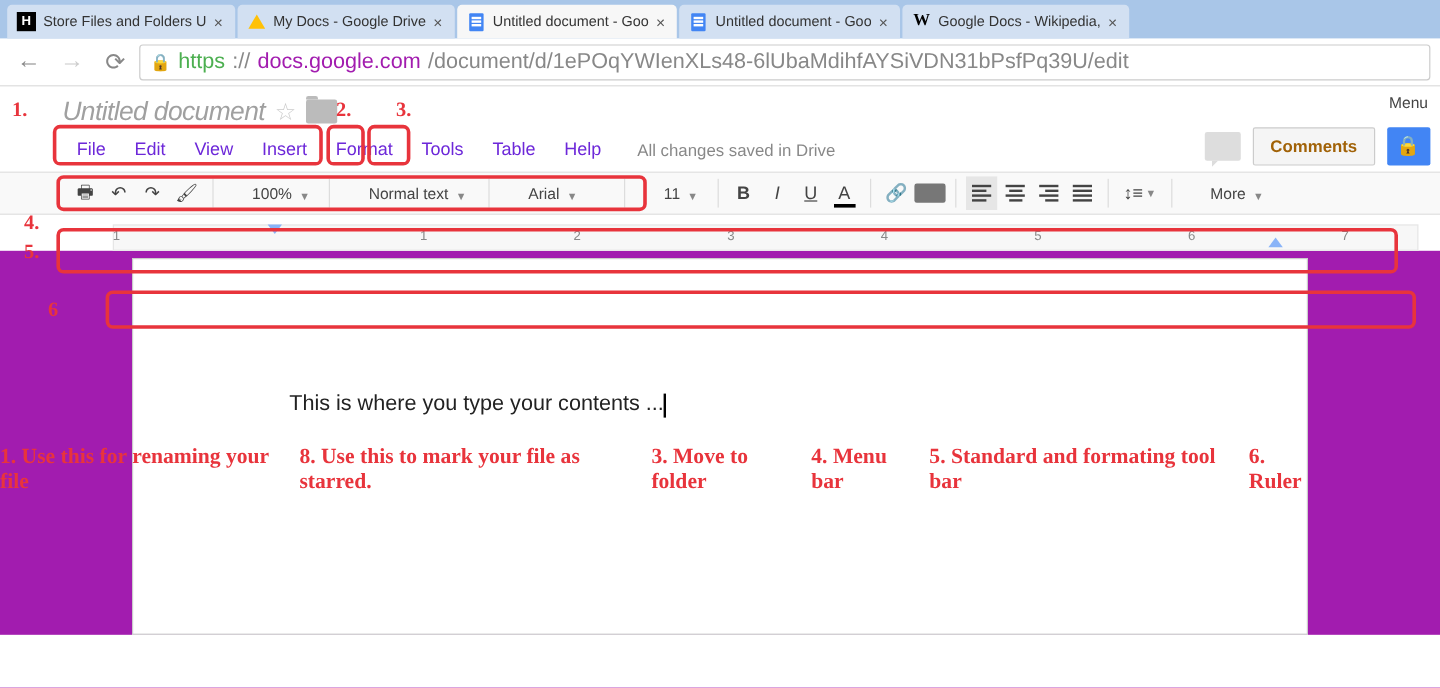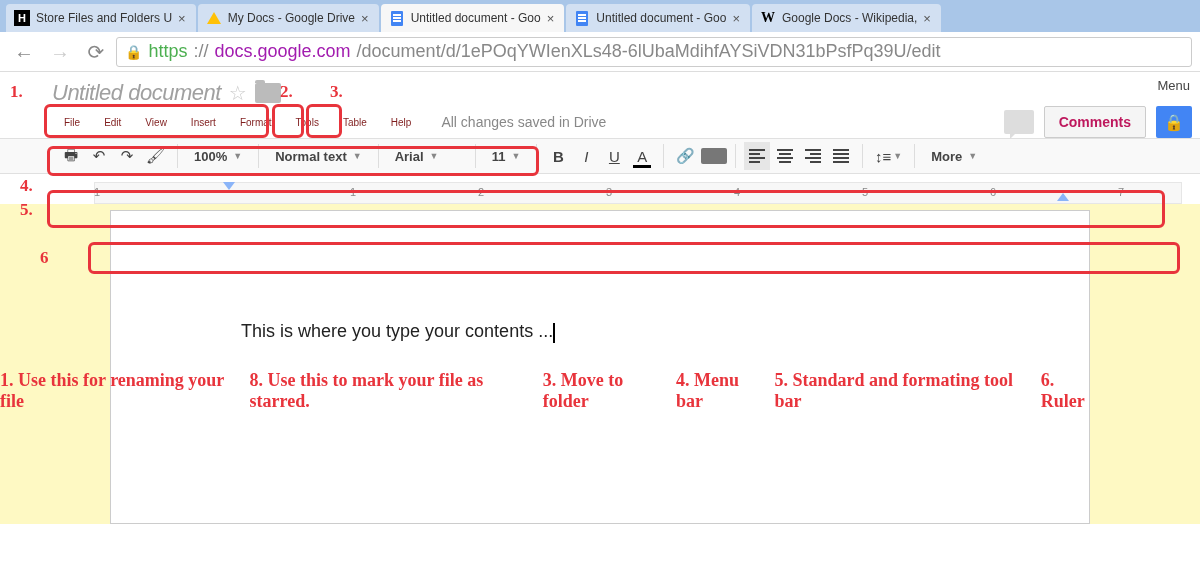--- a/index.html
+++ b/index.html
@@ -31,50 +31,50 @@
 .docs-area { position: relative; }
 .user-label { position: absolute; right: 10px; top: 6px; font-size: 13px; color: #444; }
 .title-row { display: flex; align-items: center; padding: 8px 0 4px 52px; gap: 6px; position: relative; }
 .doc-title { font-size: 22px; color: #a0a0a0; font-style: italic; letter-spacing: -0.5px; }
 .star-icon { width: 22px; height: 22px; color: #ccc; font-size: 20px; display: flex; align-items: center; justify-content: center; cursor: pointer; }
 .folder-icon { width: 26px; height: 20px; background: #bbb; border-radius: 2px; position: relative; cursor: pointer; }
 .folder-icon::before { content: ''; position: absolute; top: -3px; left: 0; width: 10px; height: 3px; background: #bbb; border-radius: 2px 2px 0 0; }
 .right-buttons { position: absolute; right: 8px; top: 34px; display: flex; align-items: center; gap: 10px; }
 .chat-btn { width: 30px; height: 24px; background: #ddd; border-radius: 2px; position: relative; cursor: pointer; }
 .chat-btn::after { content: ''; position: absolute; bottom: -5px; left: 6px; border-top: 5px solid #ddd; border-right: 5px solid transparent; }
-.comments-btn { height: 32px; padding: 0 14px; background: #f5f5f5; border: 1px solid #ccc; border-radius: 2px; font-size: 14px; font-weight: bold; color: #be185d; cursor: pointer; display: flex; align-items: center; }
+.comments-btn { height: 32px; padding: 0 14px; background: #f5f5f5; border: 1px solid #ccc; border-radius: 2px; font-size: 14px; font-weight: bold; color: #a16207; cursor: pointer; display: flex; align-items: center; }
 .share-btn { width: 36px; height: 32px; background: #4285f4; border-radius: 2px; display: flex; align-items: center; justify-content: center; color: #fff; font-size: 16px; cursor: pointer; }
 
 
 .menu-row { display: flex; align-items: center; padding: 4px 0 8px 52px; gap: 0; }
-.menu-item { font-size: 10px; color: #7f1d1d; padding: 2px 12px; cursor: pointer; }
+.menu-item { font-size: 15px; color: #6d28d9; padding: 2px 12px; cursor: pointer; }
 .save-status { font-size: 14px; color: #888; margin-left: 18px; }
 
 
 .toolbar { height: 36px; border-top: 1px solid #e0e0e0; border-bottom: 1px solid #e0e0e0; display: flex; align-items: center; padding: 0 4px 0 58px; background: #f9f9f9; gap: 2px; }
 .tb-sep { width: 1px; height: 24px; background: #ddd; margin: 0 6px; }
 .tb-btn { min-width: 26px; height: 28px; display: flex; align-items: center; justify-content: center; color: #444; font-size: 15px; cursor: pointer; padding: 0 4px; }
-.tb-combo { display: flex; align-items: center; font-size: 13px; font-weight: bold; color: #444; padding: 0 8px; cursor: pointer; gap: 6px; }
+.tb-combo { display: flex; align-items: flex-end; font-size: 13px; font-weight: normal; color: #444; padding: 0 8px; cursor: pointer; gap: 6px; margin-left: 16px; }
 .caret { font-size: 9px; color: #888; }
 .text-color { position: relative; }
 .text-color::after { content: ''; position: absolute; bottom: 2px; left: 4px; right: 4px; height: 3px; background: #000; }
 .align-left, .align-center, .align-right, .align-justify { display: flex; flex-direction: column; gap: 2px; width: 16px; }
 .align-left span, .align-center span, .align-right span, .align-justify span { height: 2px; background: #444; }
 .align-left span:nth-child(2), .align-left span:nth-child(4) { width: 70%; }
 .align-center span:nth-child(2), .align-center span:nth-child(4) { width: 70%; align-self: center; }
 .align-right span:nth-child(2), .align-right span:nth-child(4) { width: 70%; align-self: flex-end; }
 
 
 .ruler { height: 22px; background: #f7f7f7; margin: 8px 18px 0 94px; border: 1px solid #e6e6e6; position: relative; font-size: 11px; color: #888; }
 .ruler-num { position: absolute; top: 3px; transform: translateX(-50%); }
 .ruler-tri-left { position: absolute; top: -1px; left: 128px; width: 0; height: 0; border-left: 6px solid transparent; border-right: 6px solid transparent; border-top: 8px solid #8ab4f8; }
 .ruler-tri-right { position: absolute; top: 10px; right: 112px; width: 0; height: 0; border-left: 6px solid transparent; border-right: 6px solid transparent; border-bottom: 8px solid #8ab4f8; }
 
 
-.page-container { background: #fef9c3; padding-top: 6px; height: 320px; display: flex; justify-content: center; }
+.page-container { background: #a21caf; padding-top: 6px; height: 320px; display: flex; justify-content: center; }
 .page { width: 980px; background: #fff; border: 1px solid #ccc; padding: 110px 40px 20px 130px; position: relative; }
 .page-text { font-size: 18px; color: #222; }
 .cursor { display: inline-block; width: 2px; height: 20px; background: #000; vertical-align: middle; }
 
 
 .annot { position: absolute; color: #e8343c; font-family: 'Comic Sans MS', cursive; font-weight: bold; font-size: 17px; }
 .red-box { position: absolute; border: 3px solid #e8343c; border-radius: 6px; }
 .legend { position: absolute; right: 100px; top: 370px; display: flex; flex-direction: row; gap: 8px; }
 .legend-item { color: #e8343c; font-family: 'Comic Sans MS', cursive; font-weight: bold; font-size: 18px; }
 

